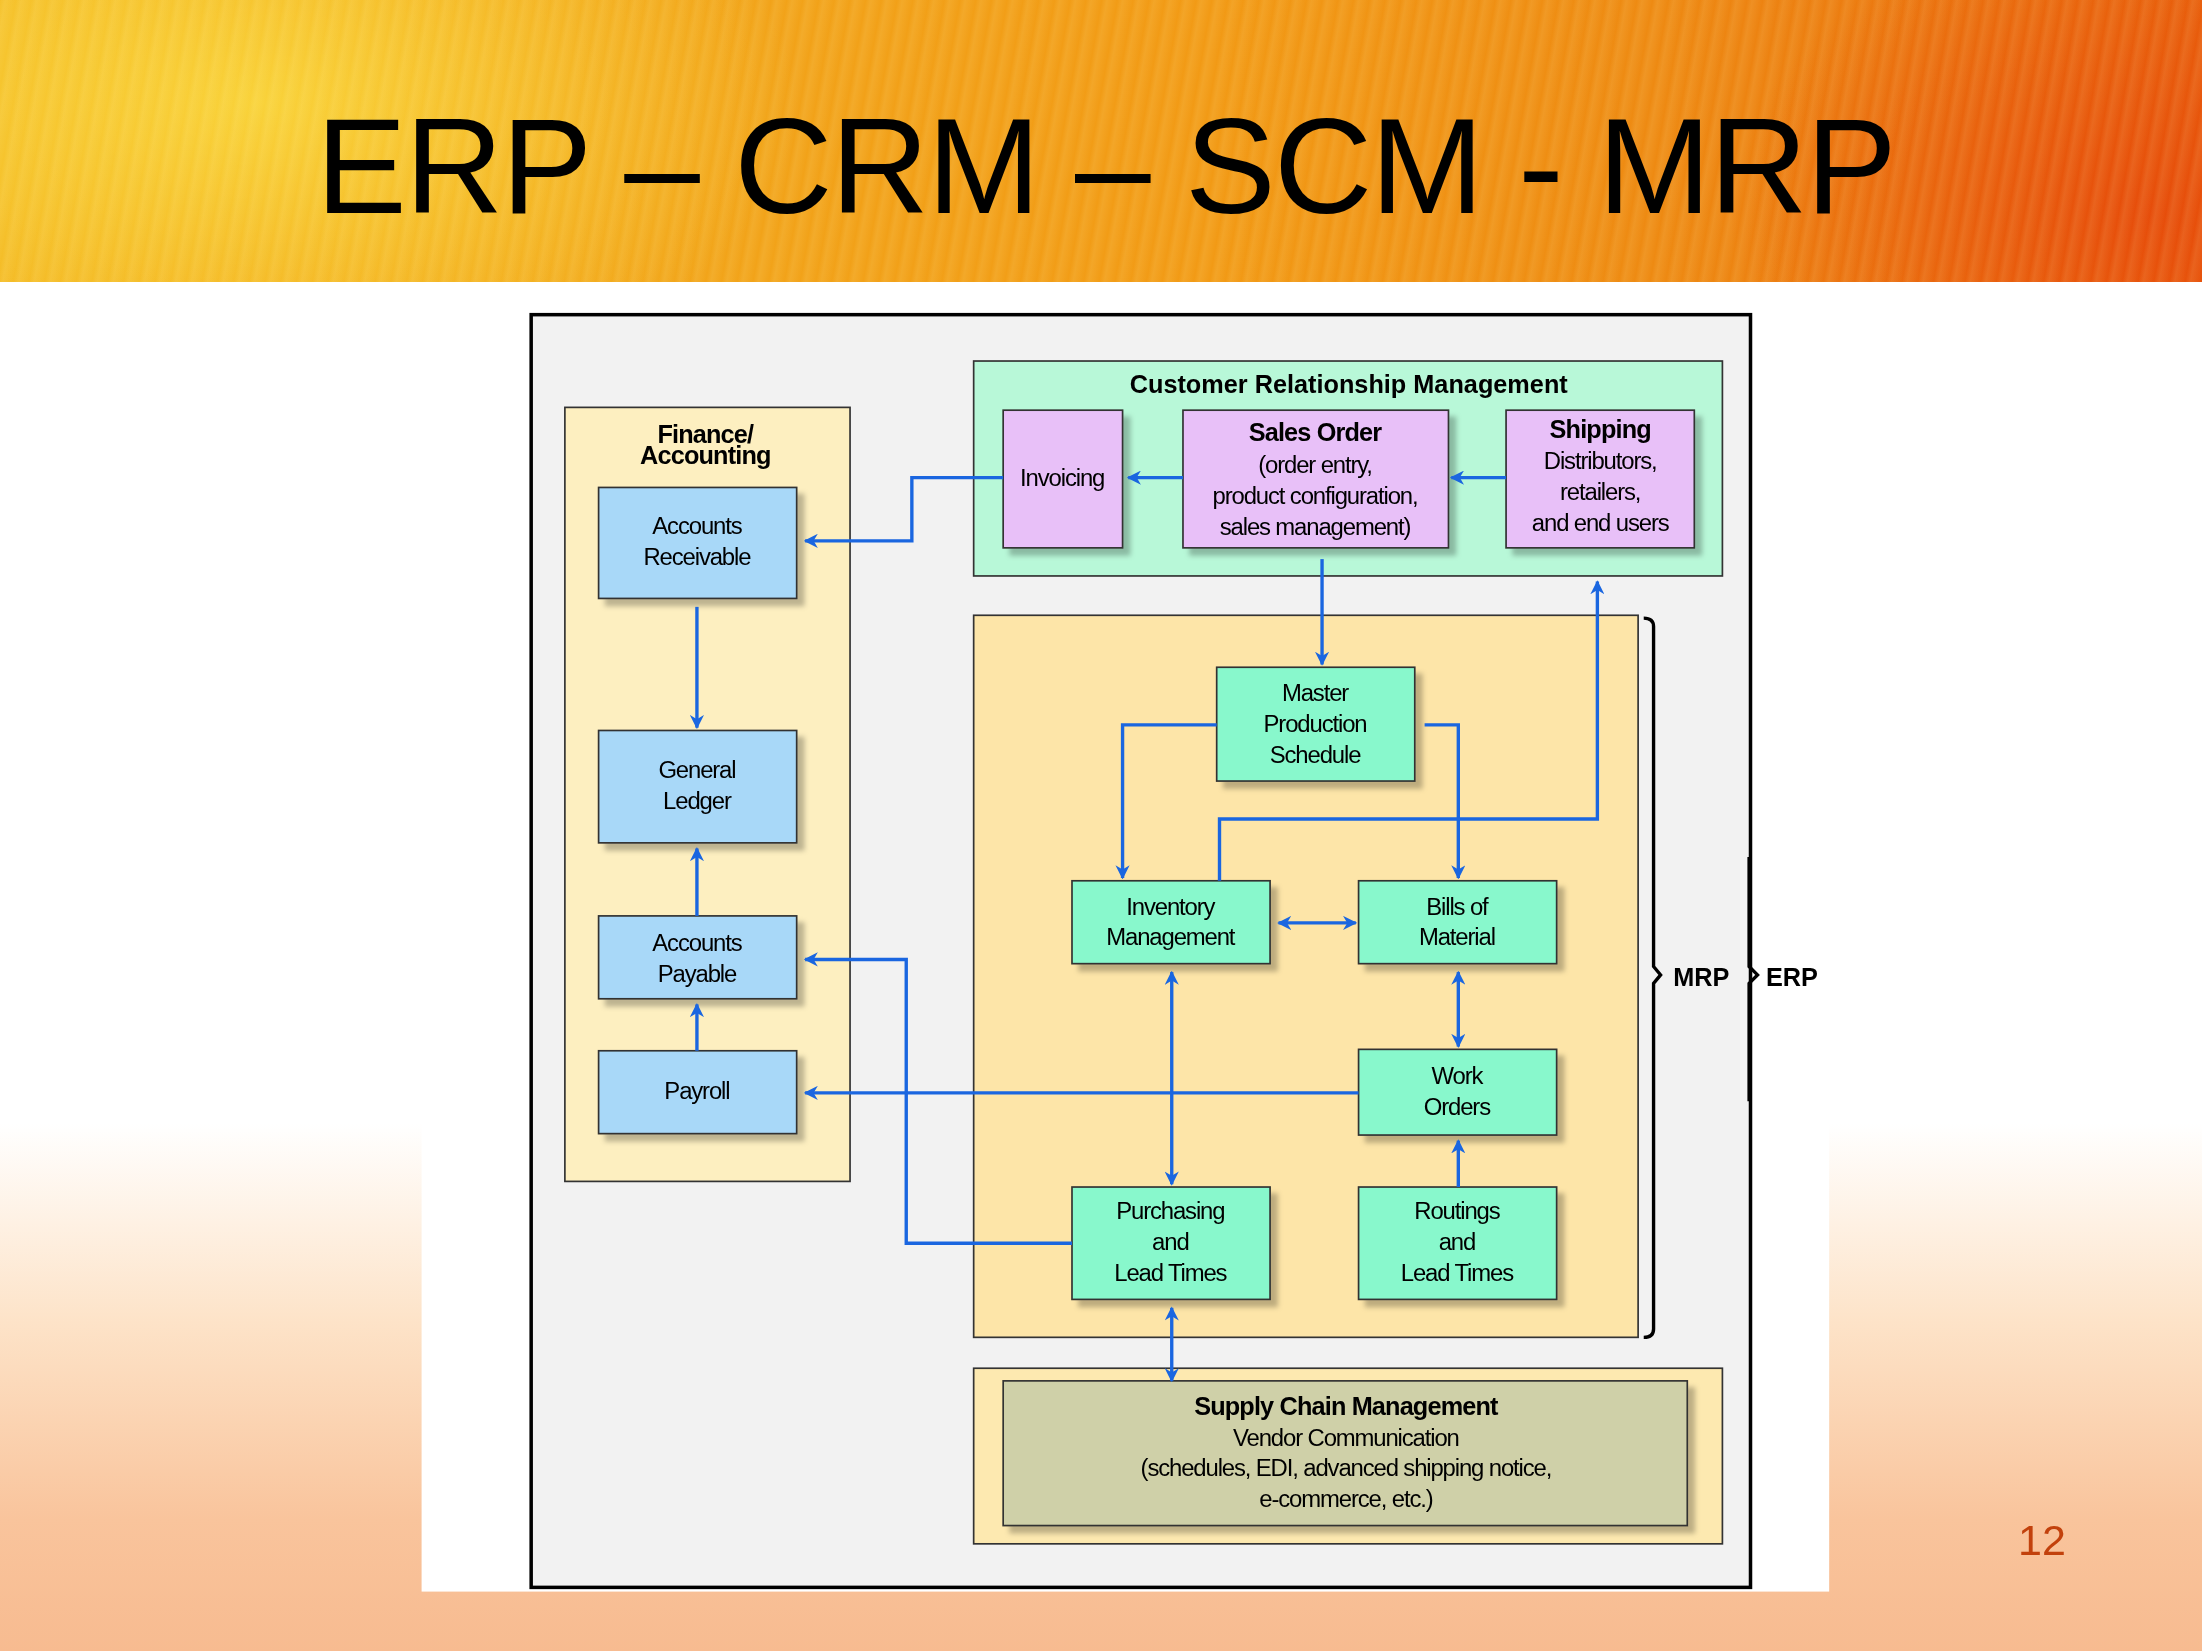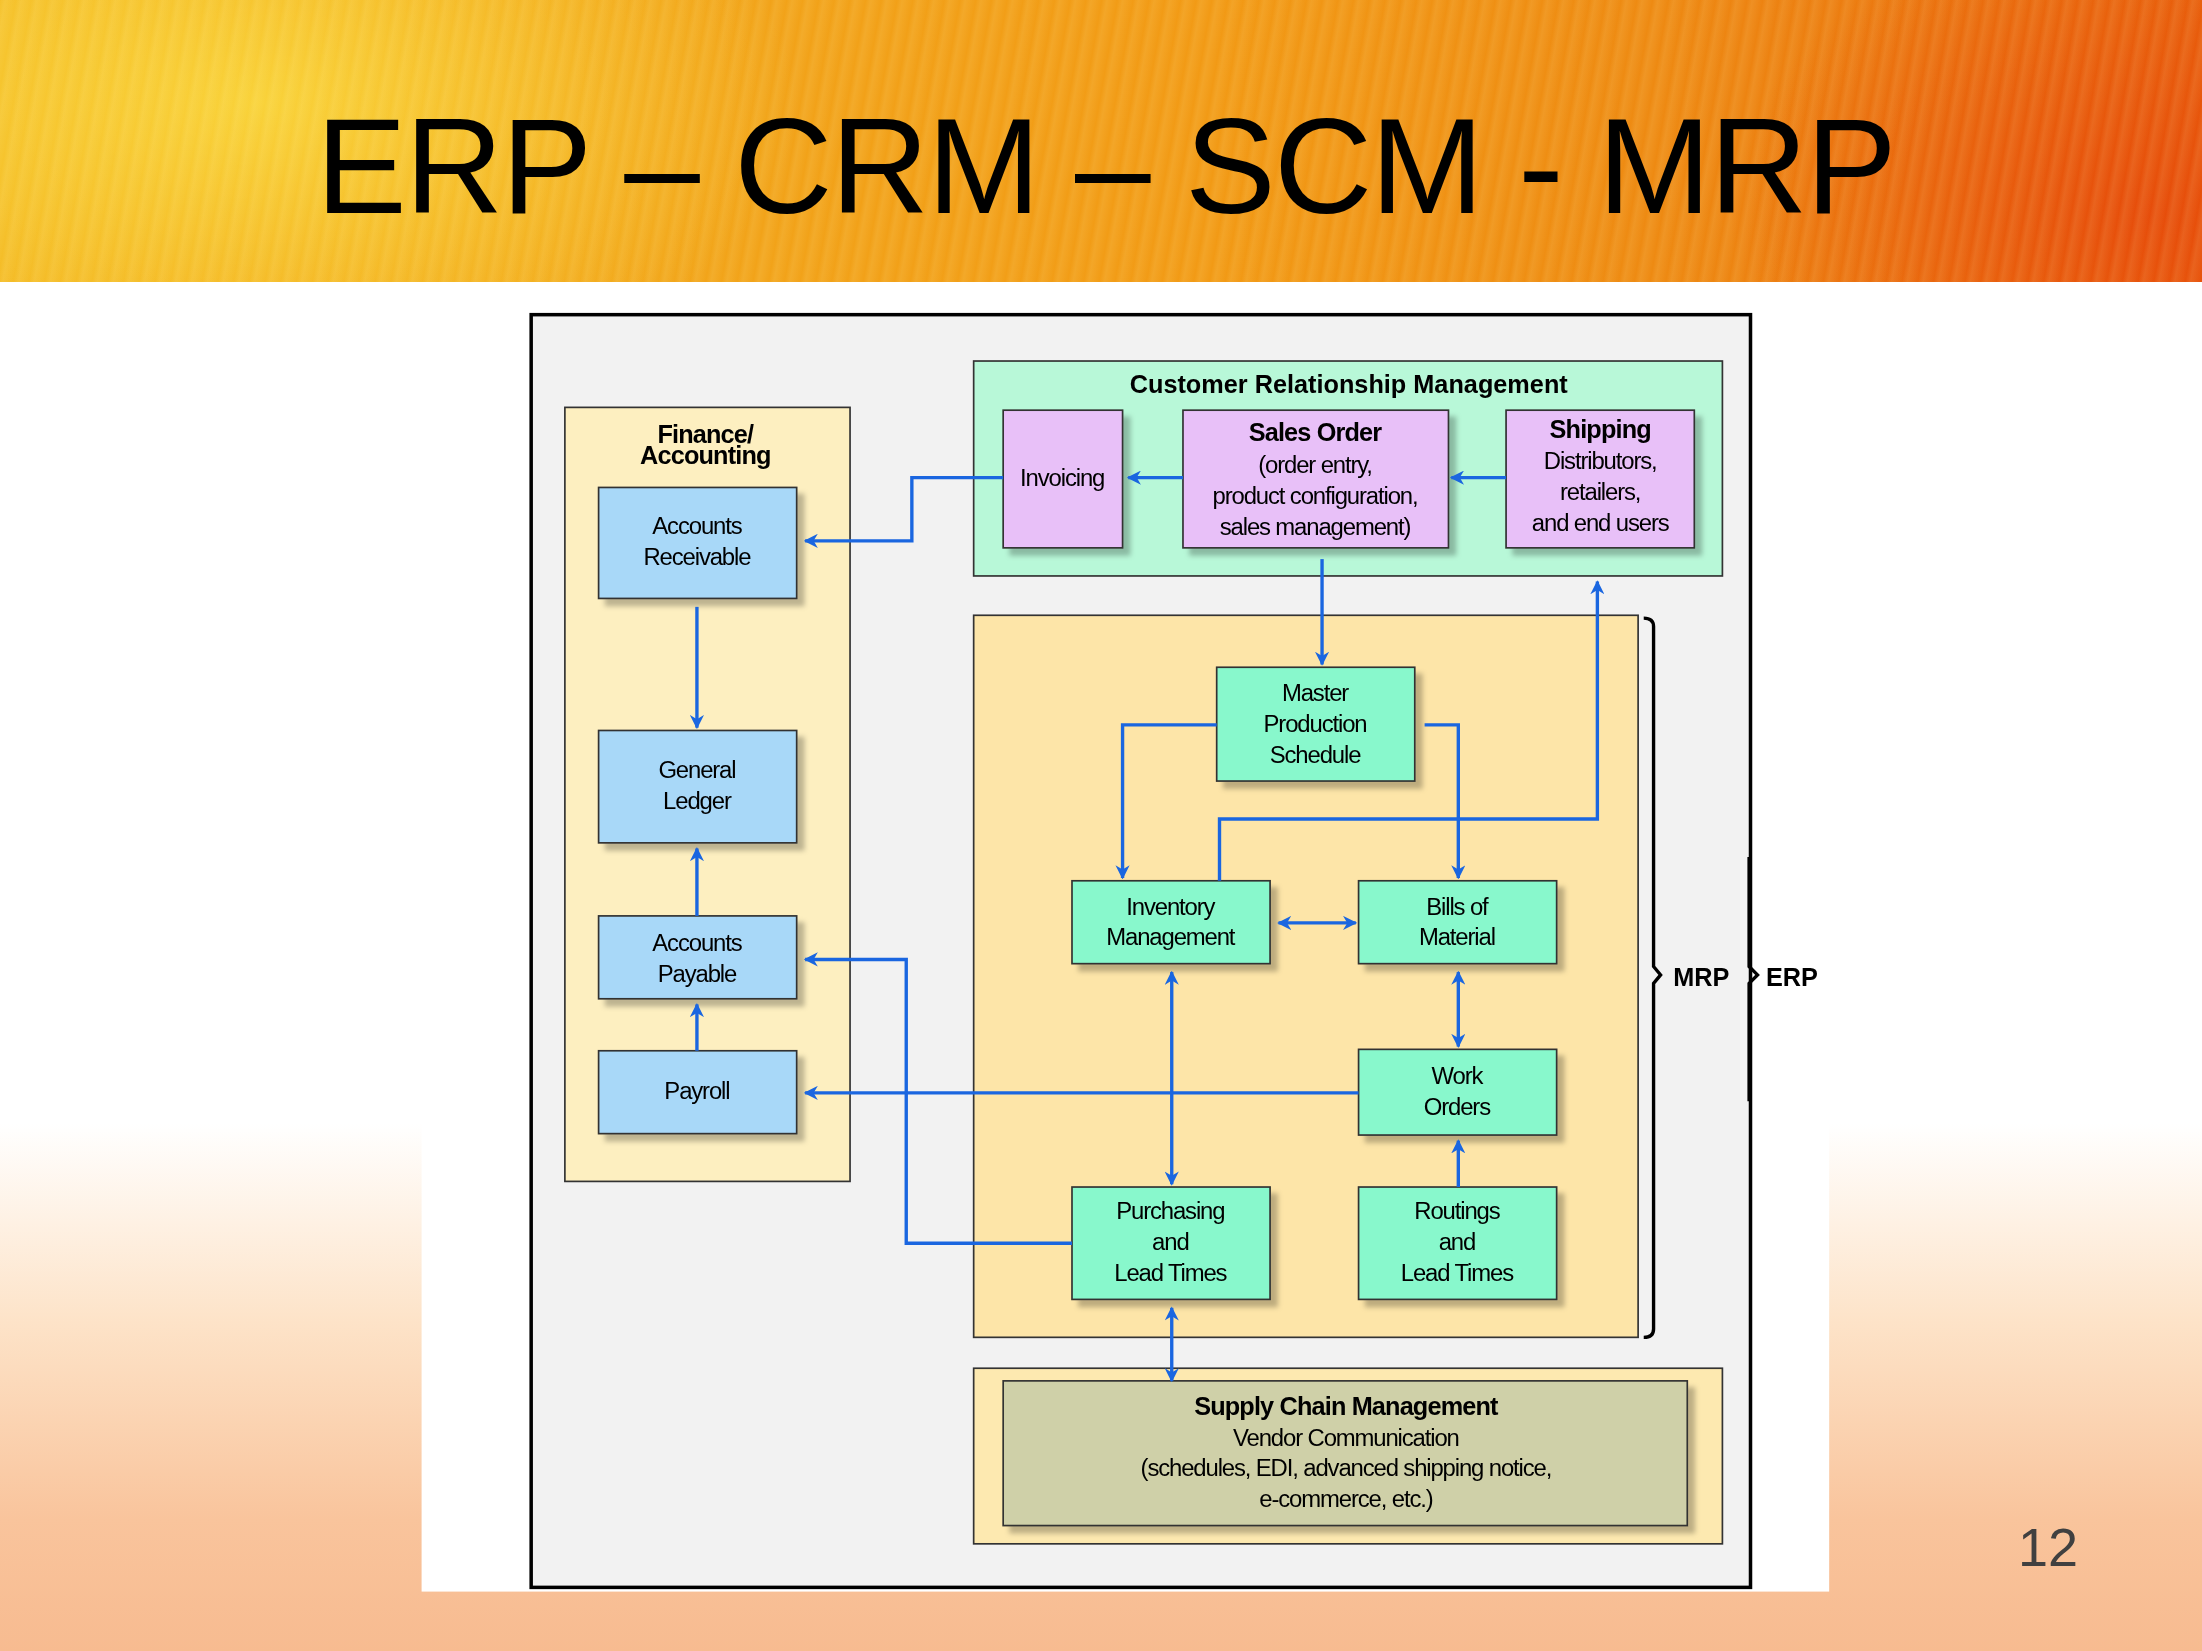--- a/index.html
+++ b/index.html
@@ -8,21 +8,21 @@
     font-family:"Liberation Sans",sans-serif;}
   .banner{position:absolute;left:0;top:0;width:2203px;height:282px;
     background:
       radial-gradient(ellipse 774px 430px at 258px 103px, rgba(255,240,80,0.55), rgba(255,240,80,0) 70%),
       radial-gradient(ellipse 602px 430px at 2151px 215px, rgba(230,70,10,0.8), rgba(230,70,10,0) 70%),
       linear-gradient(90deg,#f3b421 0%,#f2a51a 30%,#f29a15 55%,#ee8a12 75%,#e9650c 100%);}
   .banner::after{content:"";position:absolute;inset:0;
     background:repeating-linear-gradient(100deg,rgba(255,255,200,0.0) 0px,rgba(255,255,200,0.10) 5.2px,rgba(255,255,200,0) 15.5px);}
   .title{position:absolute;left:4px;top:93px;width:2203px;text-align:center;
     font-size:136px;line-height:146px;color:#000;letter-spacing:-1.7px;z-index:2;}
-  .pagenum{position:absolute;left:2018px;top:1516px;font-size:54px;color:#404040;}
+  .pagenum{position:absolute;left:2018px;top:1516px;font-size:43px;color:#c2410c;}
   svg.diagram{position:absolute;left:0;top:0;width:2203px;height:1652px;}
   svg text{font-family:"Liberation Sans",sans-serif;}
 </style>
 </head>
 <body>
 
 <div class="banner"></div>
 <div class="title">ERP – CRM – SCM - MRP</div>
 
 <svg class="diagram" viewBox="0 0 1568 1176">

